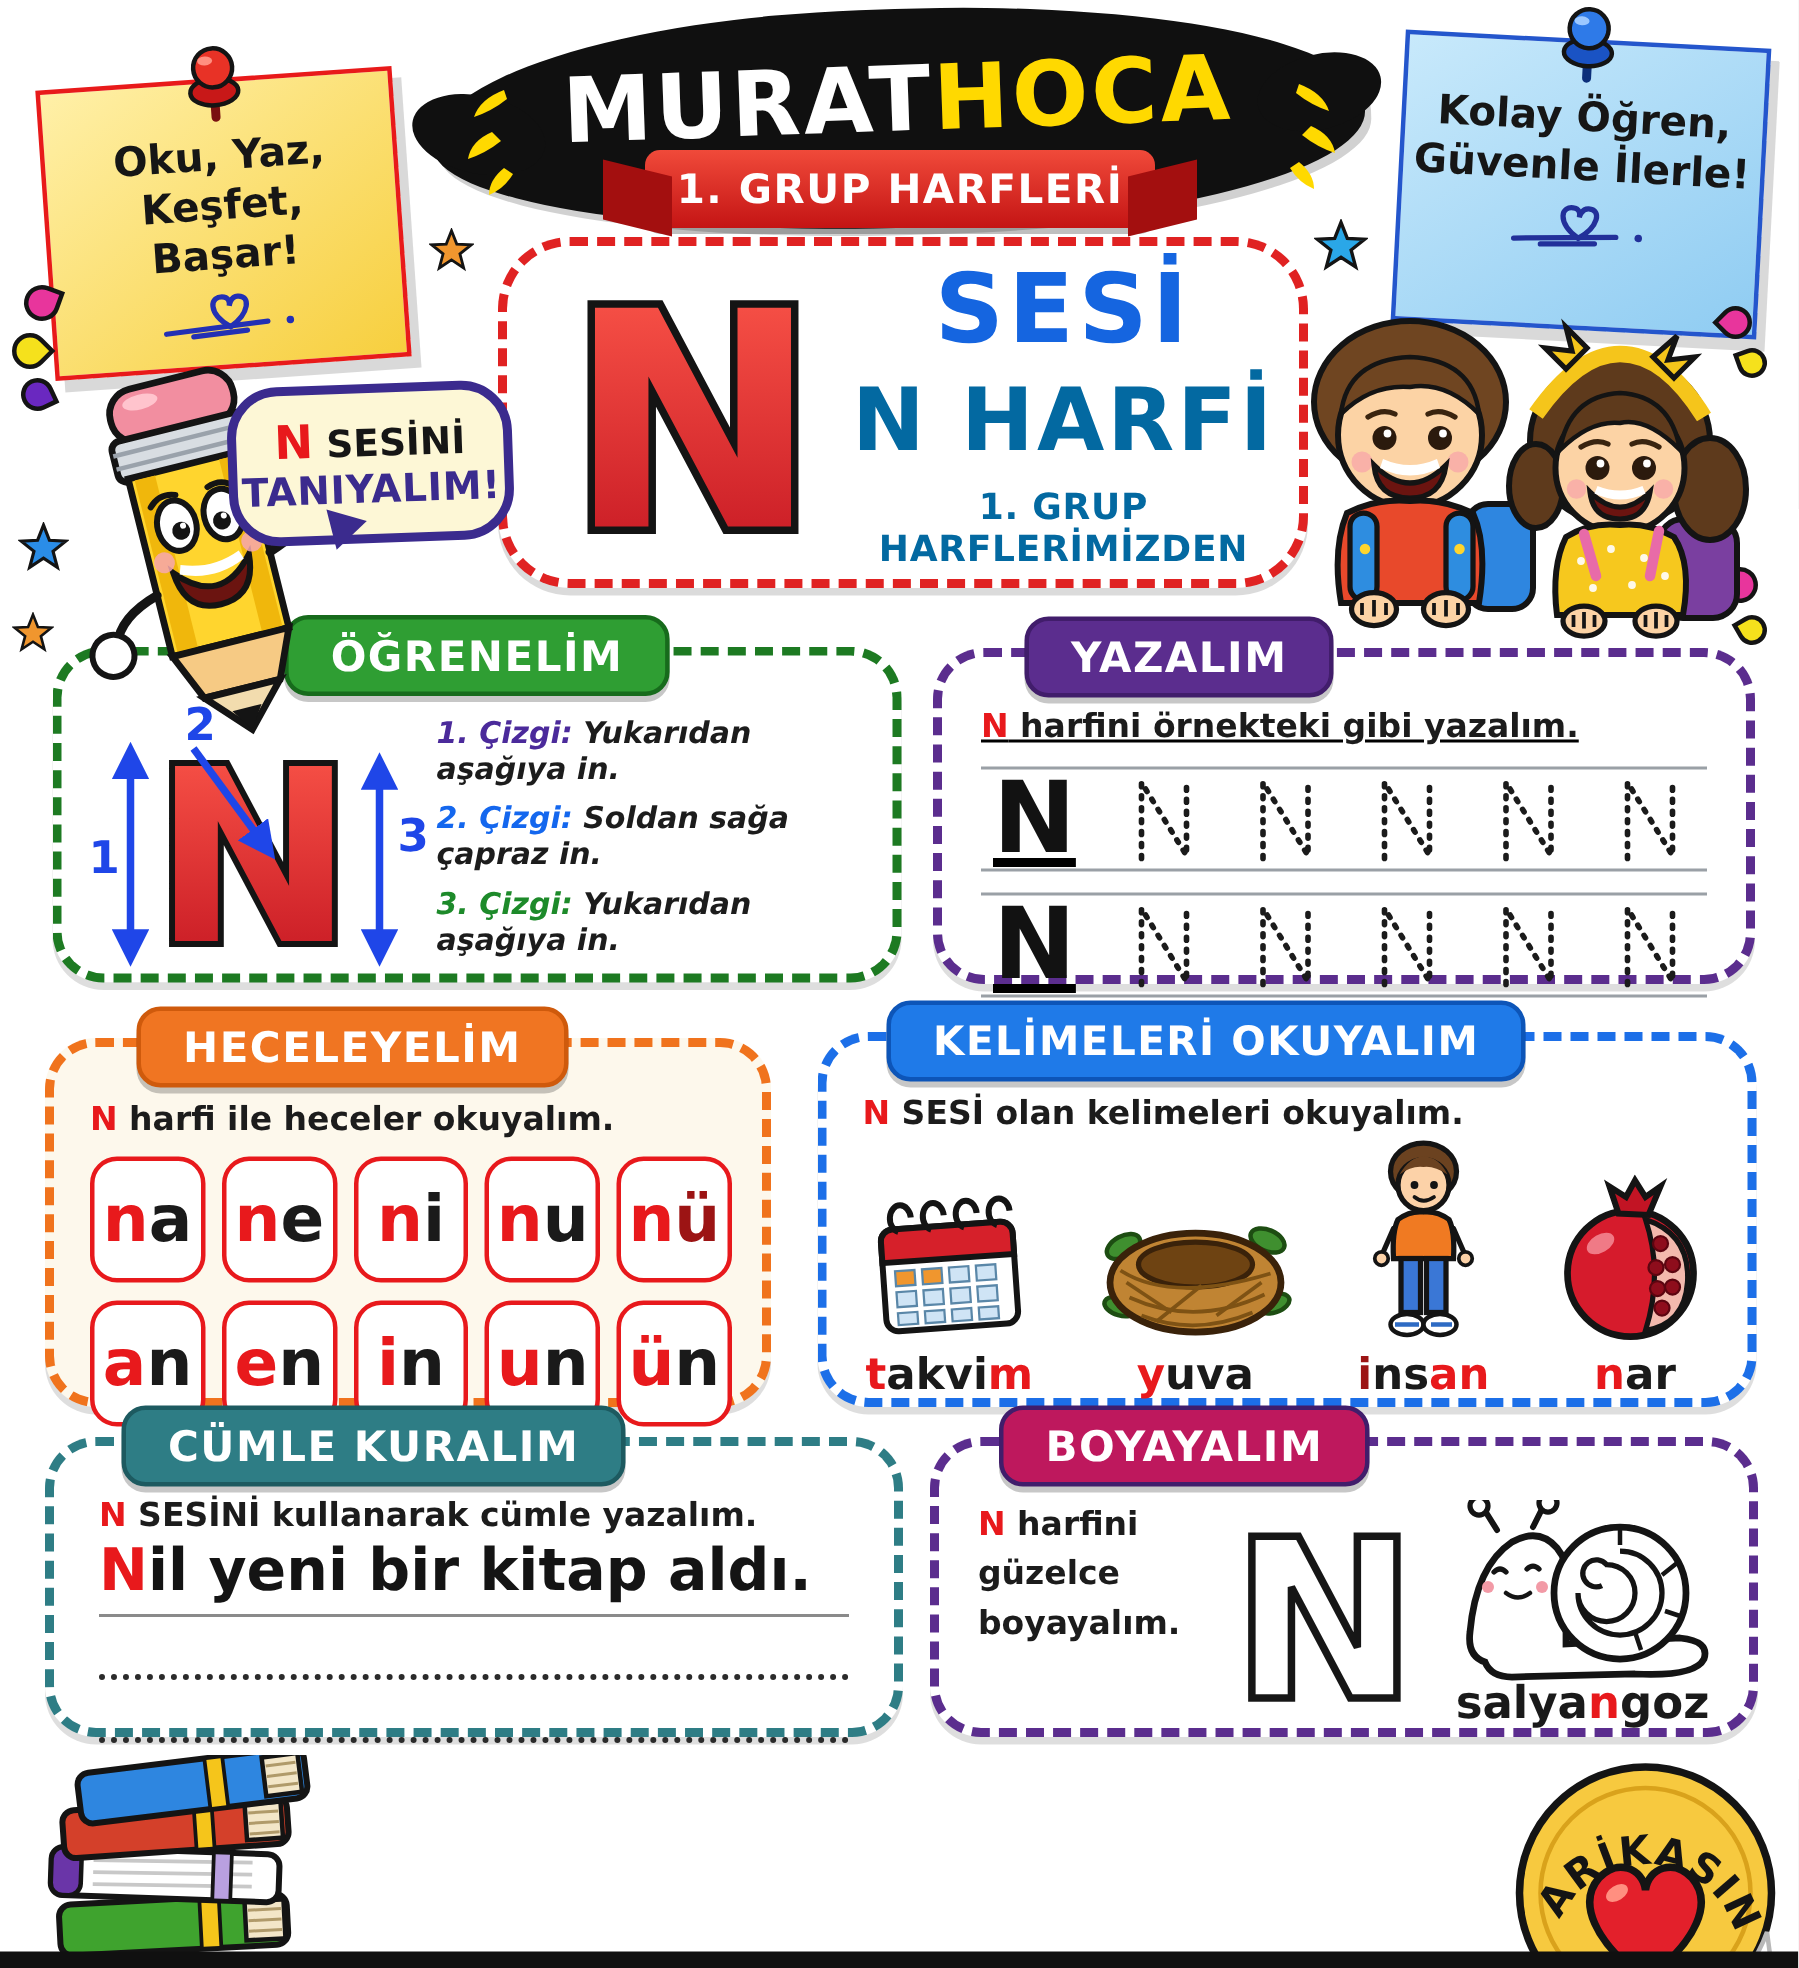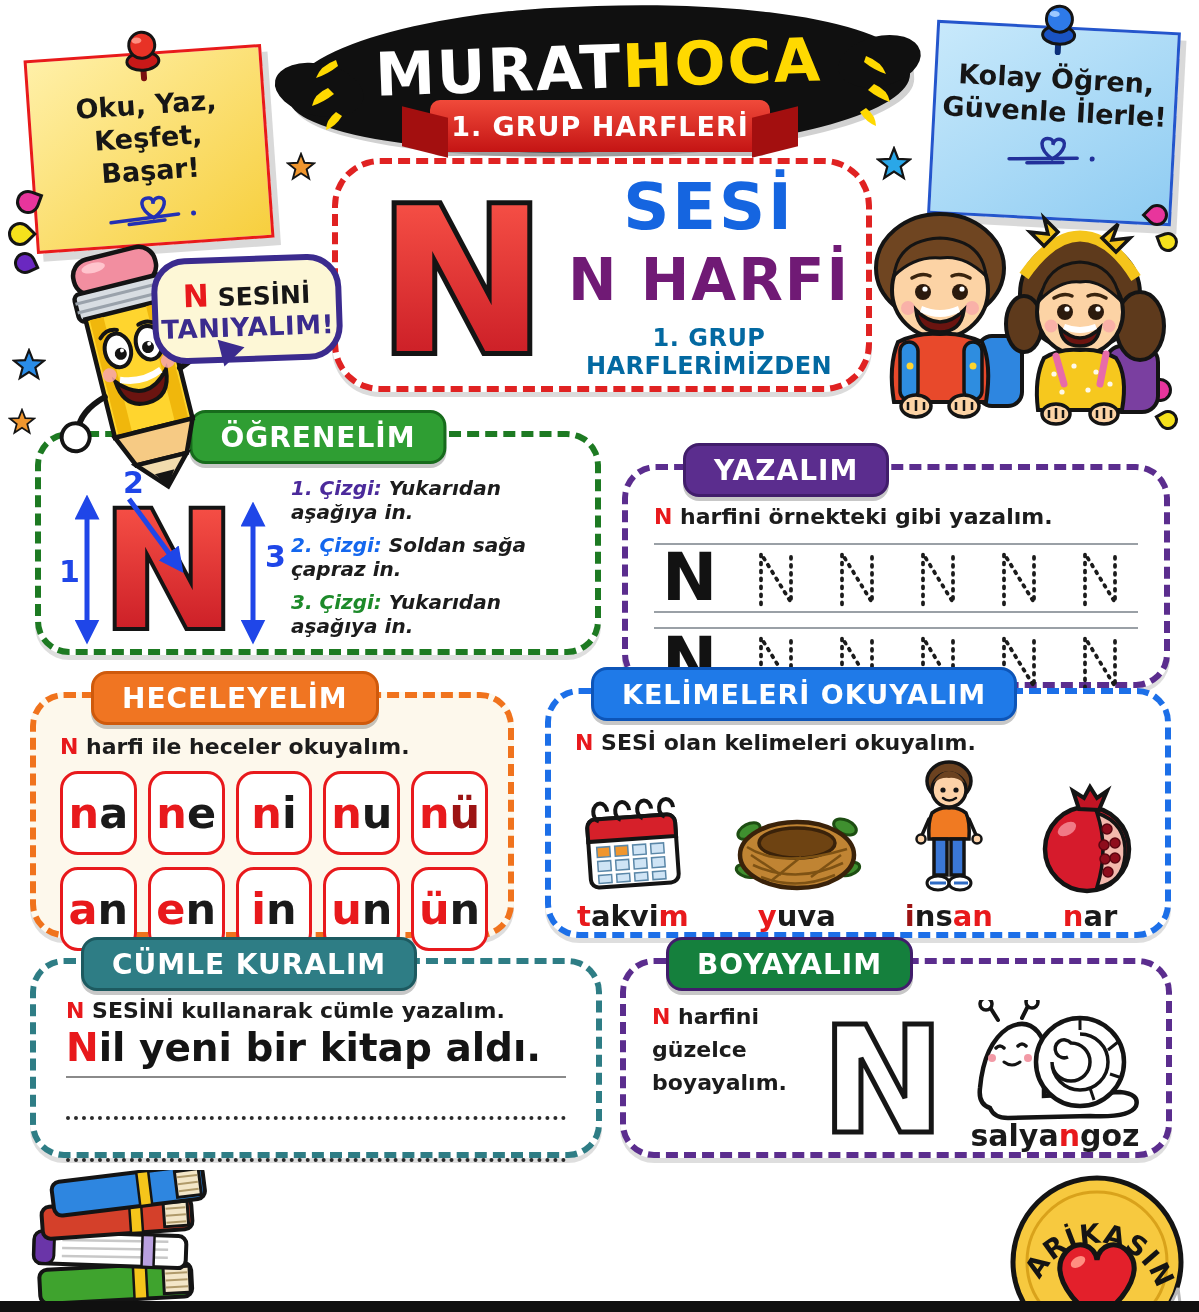--- a/index.html
+++ b/index.html
@@ -60,21 +60,21 @@
   
   #title-card {
     left:332px; top:158px; width:540px; height:234px;
     background:#ffffff; border:6px dashed #e02222; border-radius:48px;
     box-shadow:0 5px 0 rgba(0,0,0,.14);
     display:flex; align-items:center; padding:6px 10px 6px 24px; z-index:2;
   }
   #title-card .big-n { width:200px; height:214px; flex:0 0 auto; }
   #title-col { flex:1; text-align:center; }
   #title-col .sound { color:#1565e0; font-size:64px; font-weight:bold; letter-spacing:3px; }
-  #title-col .letterword { color:#701a75; font-size:58px; font-weight:bold; letter-spacing:2px; margin-top:2px;}
+  #title-col .letterword { color:#0369a1; font-size:58px; font-weight:bold; letter-spacing:2px; margin-top:2px;}
   #title-col .subtitle { color:#0369a1; font-size:24px; font-weight:bold; margin-top:10px; letter-spacing:.5px;}
 
   
   #speech {
     left:152px; top:256px; width:190px; height:106px; z-index:8;
     background:#fdf7d6; border:6px solid #3b2b8e; border-radius:34px;
     display:flex; flex-direction:column; align-items:center; justify-content:center;
     transform:rotate(-2deg);
   }
   #speech:after {
@@ -105,21 +105,21 @@
   #ogrenelim { left:35px; top:431px; width:566px; height:224px; border:6px dashed #1d7a22; }
   #ogrenelim .card-header { left:50%; transform:translateX(-50%); background:#2f9e33; border:3px solid #176b1c; }
   #ogrenelim .content { display:flex; padding:30px 8px 0 16px; }
   #stroke-diagram { width:230px; height:185px; flex:0 0 auto; }
   #ogrenelim .steps { flex:1; padding-left:4px; }
   #ogrenelim .intro { font-size:22.5px; font-weight:bold; color:#1c1c1c; margin-bottom:10px;}
   #ogrenelim .step { font-size:20px; font-weight:bold; color:#1c1c1c; margin-top:9px;font-style:italic;}
   .lbl-purple{ color:#4b2a9b; } .lbl-blue{ color:#1467ee; } .lbl-green{ color:#1d8a2a; }
 
   
-  #yazalim { left:622px; top:464px; width:548px; height:224px; border:6px dashed #5b2d8e; }
+  #yazalim { left:622px; top:432px; width:548px; height:224px; border:6px dashed #5b2d8e;text-decoration:underline; }
   #yazalim .card-header { left:55px; background:#5b2d8e; border:3px solid #411d6b; }
   #yazalim .content { padding:34px 26px 0 26px; }
   .sec-intro { font-size:22px; font-weight:bold; color:#1c1c1c; }
   .practice-row { position:relative; height:70px; margin-top:14px;
     display:flex; align-items:center; justify-content:space-between; padding:0 16px 0 8px; }
   .practice-row:before, .practice-row:after {
     content:""; position:absolute; left:0; right:0; border-top:2px solid #9aa0a6; }
   .practice-row:before{ top:0; } .practice-row:after{ bottom:0; }
   .practice-row .solid-n { font-size:66px; font-weight:bold; color:#121212; line-height:62px; }
   .dotn { width:44px; height:60px; }
@@ -146,21 +146,21 @@
   
   #cumle { left:30px; top:958px; width:572px; height:200px; border:6px dashed #2e7d85; }
   #cumle .card-header { left:45px; background:#2e7d85; border:3px solid #1d5a60; }
   #cumle .content { padding:34px 30px 0 30px; }
   #cumle .sentence { font-size:39px; font-weight:bold; color:#141414; margin-top:2px; }
   #cumle .solid-line { border-top:2px solid #8a8a8a; margin-top:6px; }
   #cumle .dotted-line { border-top:4px dotted #2b2b2b; margin-top:38px; }
 
   
   #boyayalim { left:620px; top:958px; width:552px; height:200px; border:6px dashed #5b2d8e; }
-  #boyayalim .card-header { left:40px; background:#15803d; border:3px solid #41 1d6b; border:3px solid #411d6b; }
+  #boyayalim .card-header { left:40px; background:#be185d; border:3px solid #41 1d6b; border:3px solid #411d6b; }
   #boyayalim .content { display:flex; padding:36px 14px 0 26px; }
   #boyayalim .boy-text { width:150px; font-size:22px; font-weight:bold; color:#1c1c1c; line-height:1.5; }
   #outline-n { width:150px; height:150px; margin-left:6px; flex:0 0 auto;}
   #snail-col { flex:1; display:flex; flex-direction:column; align-items:center; }
   #snail-col .word-caption{ font-size:30px; margin-top:-4px;}
 
   
   #okuma { left:214px; top:1174px; width:772px; height:124px; border:6px dashed #f0861f; background:#fbf6e8; }
   #okuma .card-header { left:20px; background:#8a4a1e; border:3px solid #63310f; }
   #okuma .content { padding:28px 24px 0 30px; }

